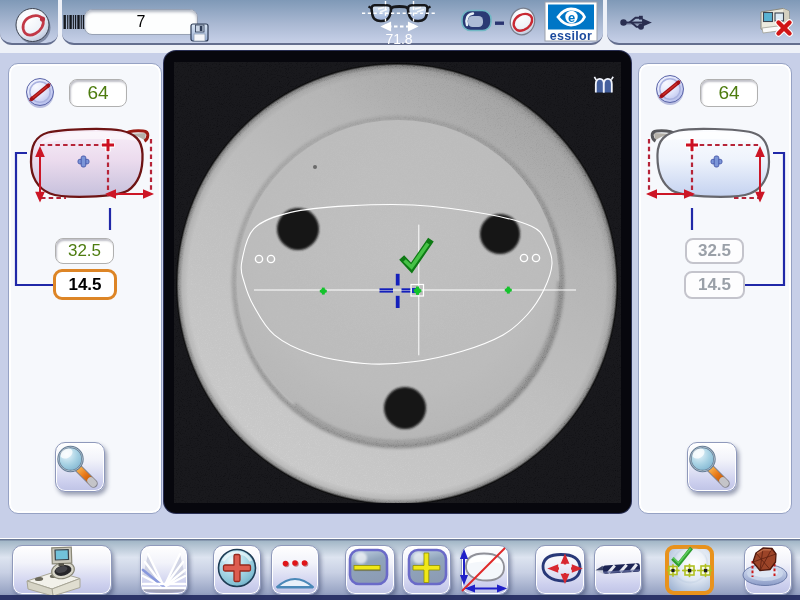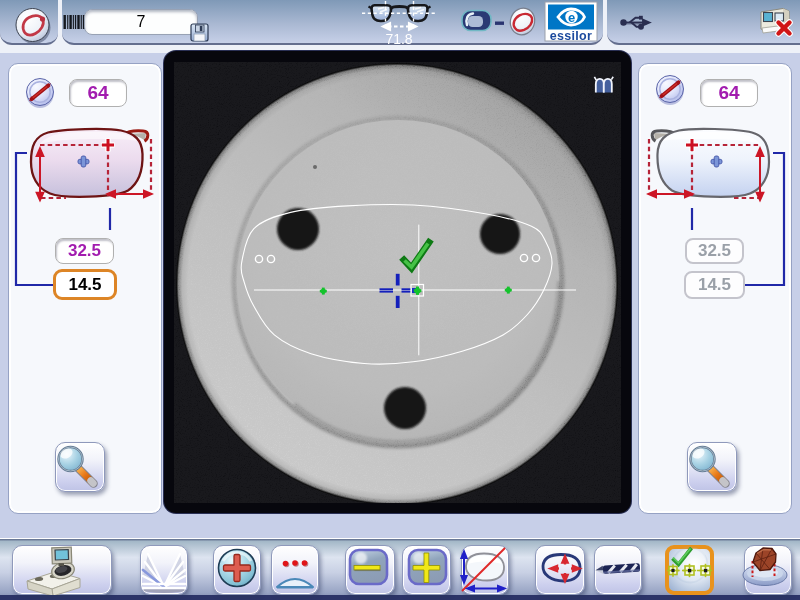--- a/index.html
+++ b/index.html
@@ -12,21 +12,21 @@
 #tg1 { left:0; width:58px; border-radius:0 0 12px 12px; }
 #tg2 { left:62px; width:541px; border-radius:0 0 12px 12px; }
 #tg3 { left:607px; width:193px; border-radius:0 0 0 12px; }
 
 #inp7 { will-change:transform; left:84px; top:9px; width:114px; height:26px; background:#fdfefe; border-radius:8px; border:1px solid #98a2b4; box-shadow:inset 0 2px 3px #b0b6c2; color:#000; font-size:16px; text-align:center; line-height:24px; }
 
 #mainbg { left:0; top:53px; width:800px; height:485px; background:#c7cfe8; }
 .panel { top:63px; width:154px; height:451px; background:#f6f8fc; border:1px solid #96a2c4; border-radius:10px; box-shadow:inset 0 0 0 2px #ffffff; }
 #lpanel { left:8px; }
 #rpanel { left:638px; }
-.vbox { will-change:transform; background:#ffffff; border:1px solid #b0b0b0; border-radius:8px; box-shadow:inset 1px 2px 2px #c0c0c8; color:#a21caf; font-size:17px; font-weight:bold; text-align:center; }
+.vbox { will-change:transform; background:#ffffff; border:1px solid #b0b0b0; border-radius:8px; box-shadow:inset 1px 2px 2px #c0c0c8; color:#4d7c0f; font-size:17px; font-weight:normal; text-align:center; }
 .vboxg { will-change:transform; background:#fdfdfe; border:2px solid #c4c4cc; border-radius:8px; color:#9aA0a8; font-size:17px; font-weight:bold; text-align:center; }
 
 #frame { left:164px; top:51px; width:467px; height:462px; background:#07070d; border-radius:12px; box-shadow:0 0 0 1px #2a3055; }
 #camera { left:174px; top:62px; width:447px; height:441px; background:#0c0c10; }
 
 .btn { background:linear-gradient(#ffffff, #f2f3fa 35%, #cdd0ee 80%, #bfc3e6); border:1px solid #8f99bb; border-radius:10px; box-shadow:inset 0 0 0 1px #ffffff, 2px 3px 4px rgba(40,50,90,0.45); }
 #bottombar { left:0; top:538px; width:800px; height:62px; background:linear-gradient(#5a6888, #a4b8c8 4%, #dde4f0 30%, #c8d0e4 55%, #98a4c4 88%, #8791b4 95%); border-top:1px solid #ffffff; }
 #navstrip { left:0; top:595px; width:800px; height:5px; background:#2c3468; }
 .bbtn { top:545px; height:50px; }
 svg { display:block; }

